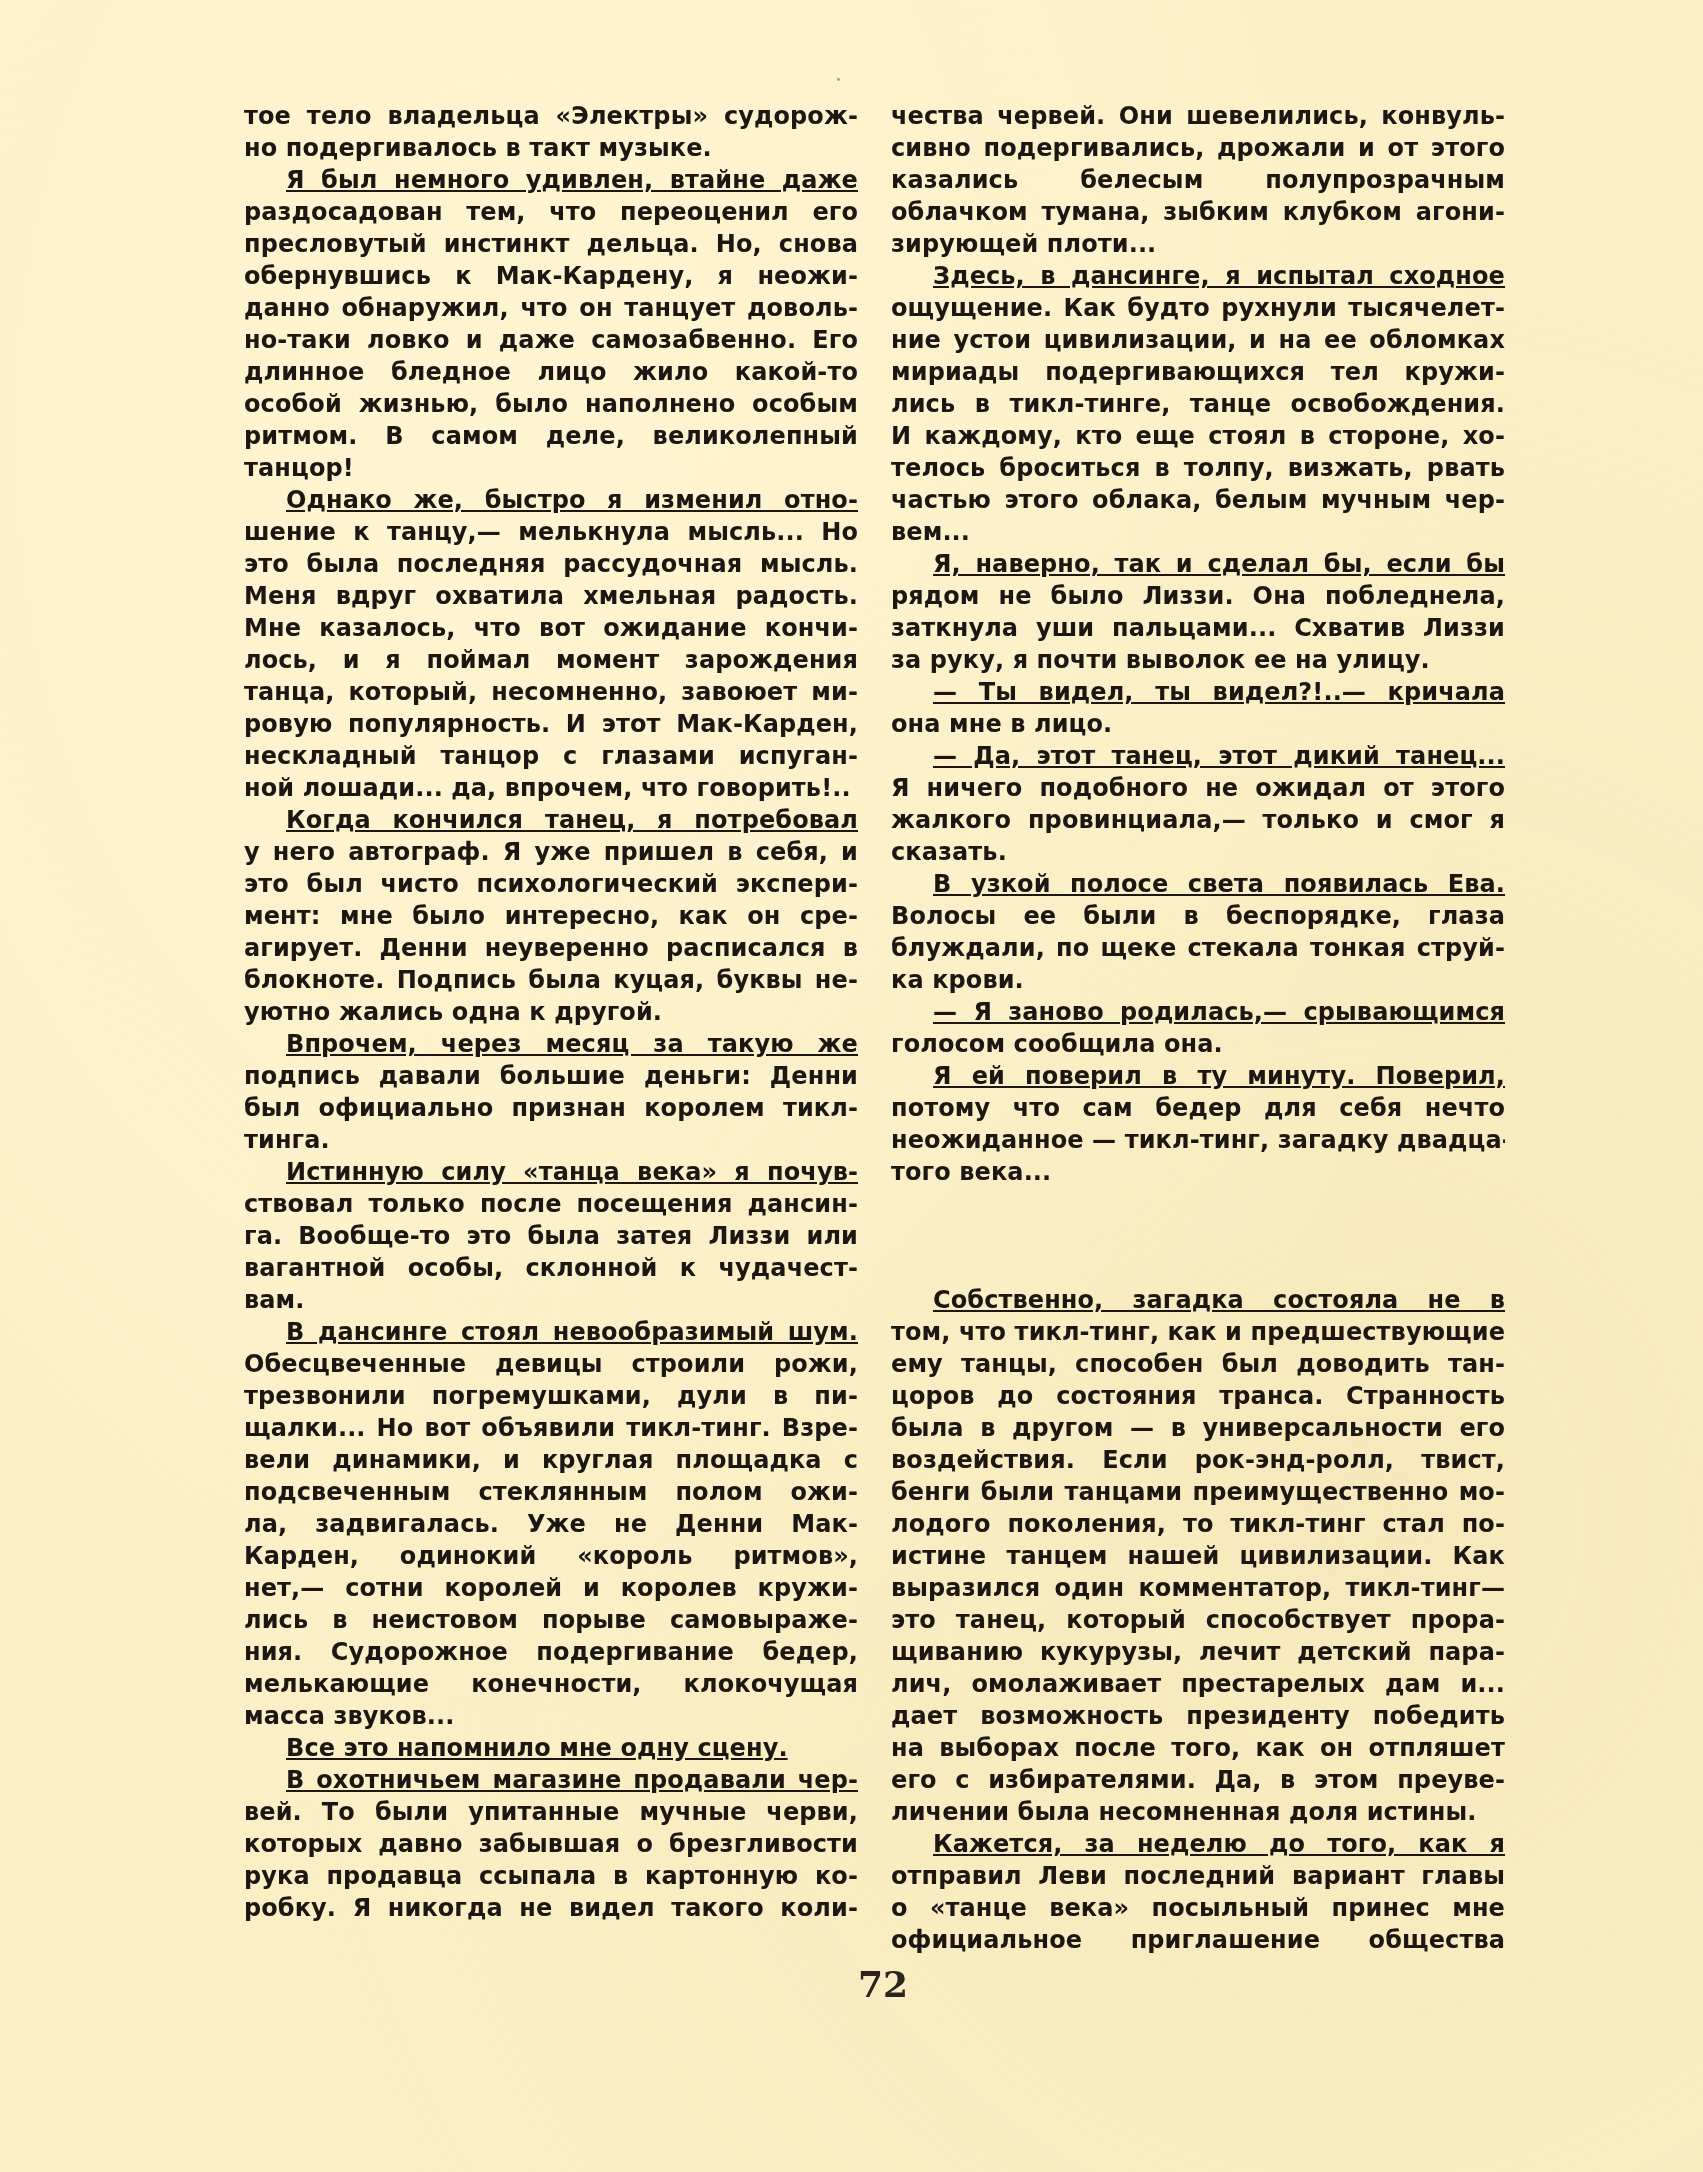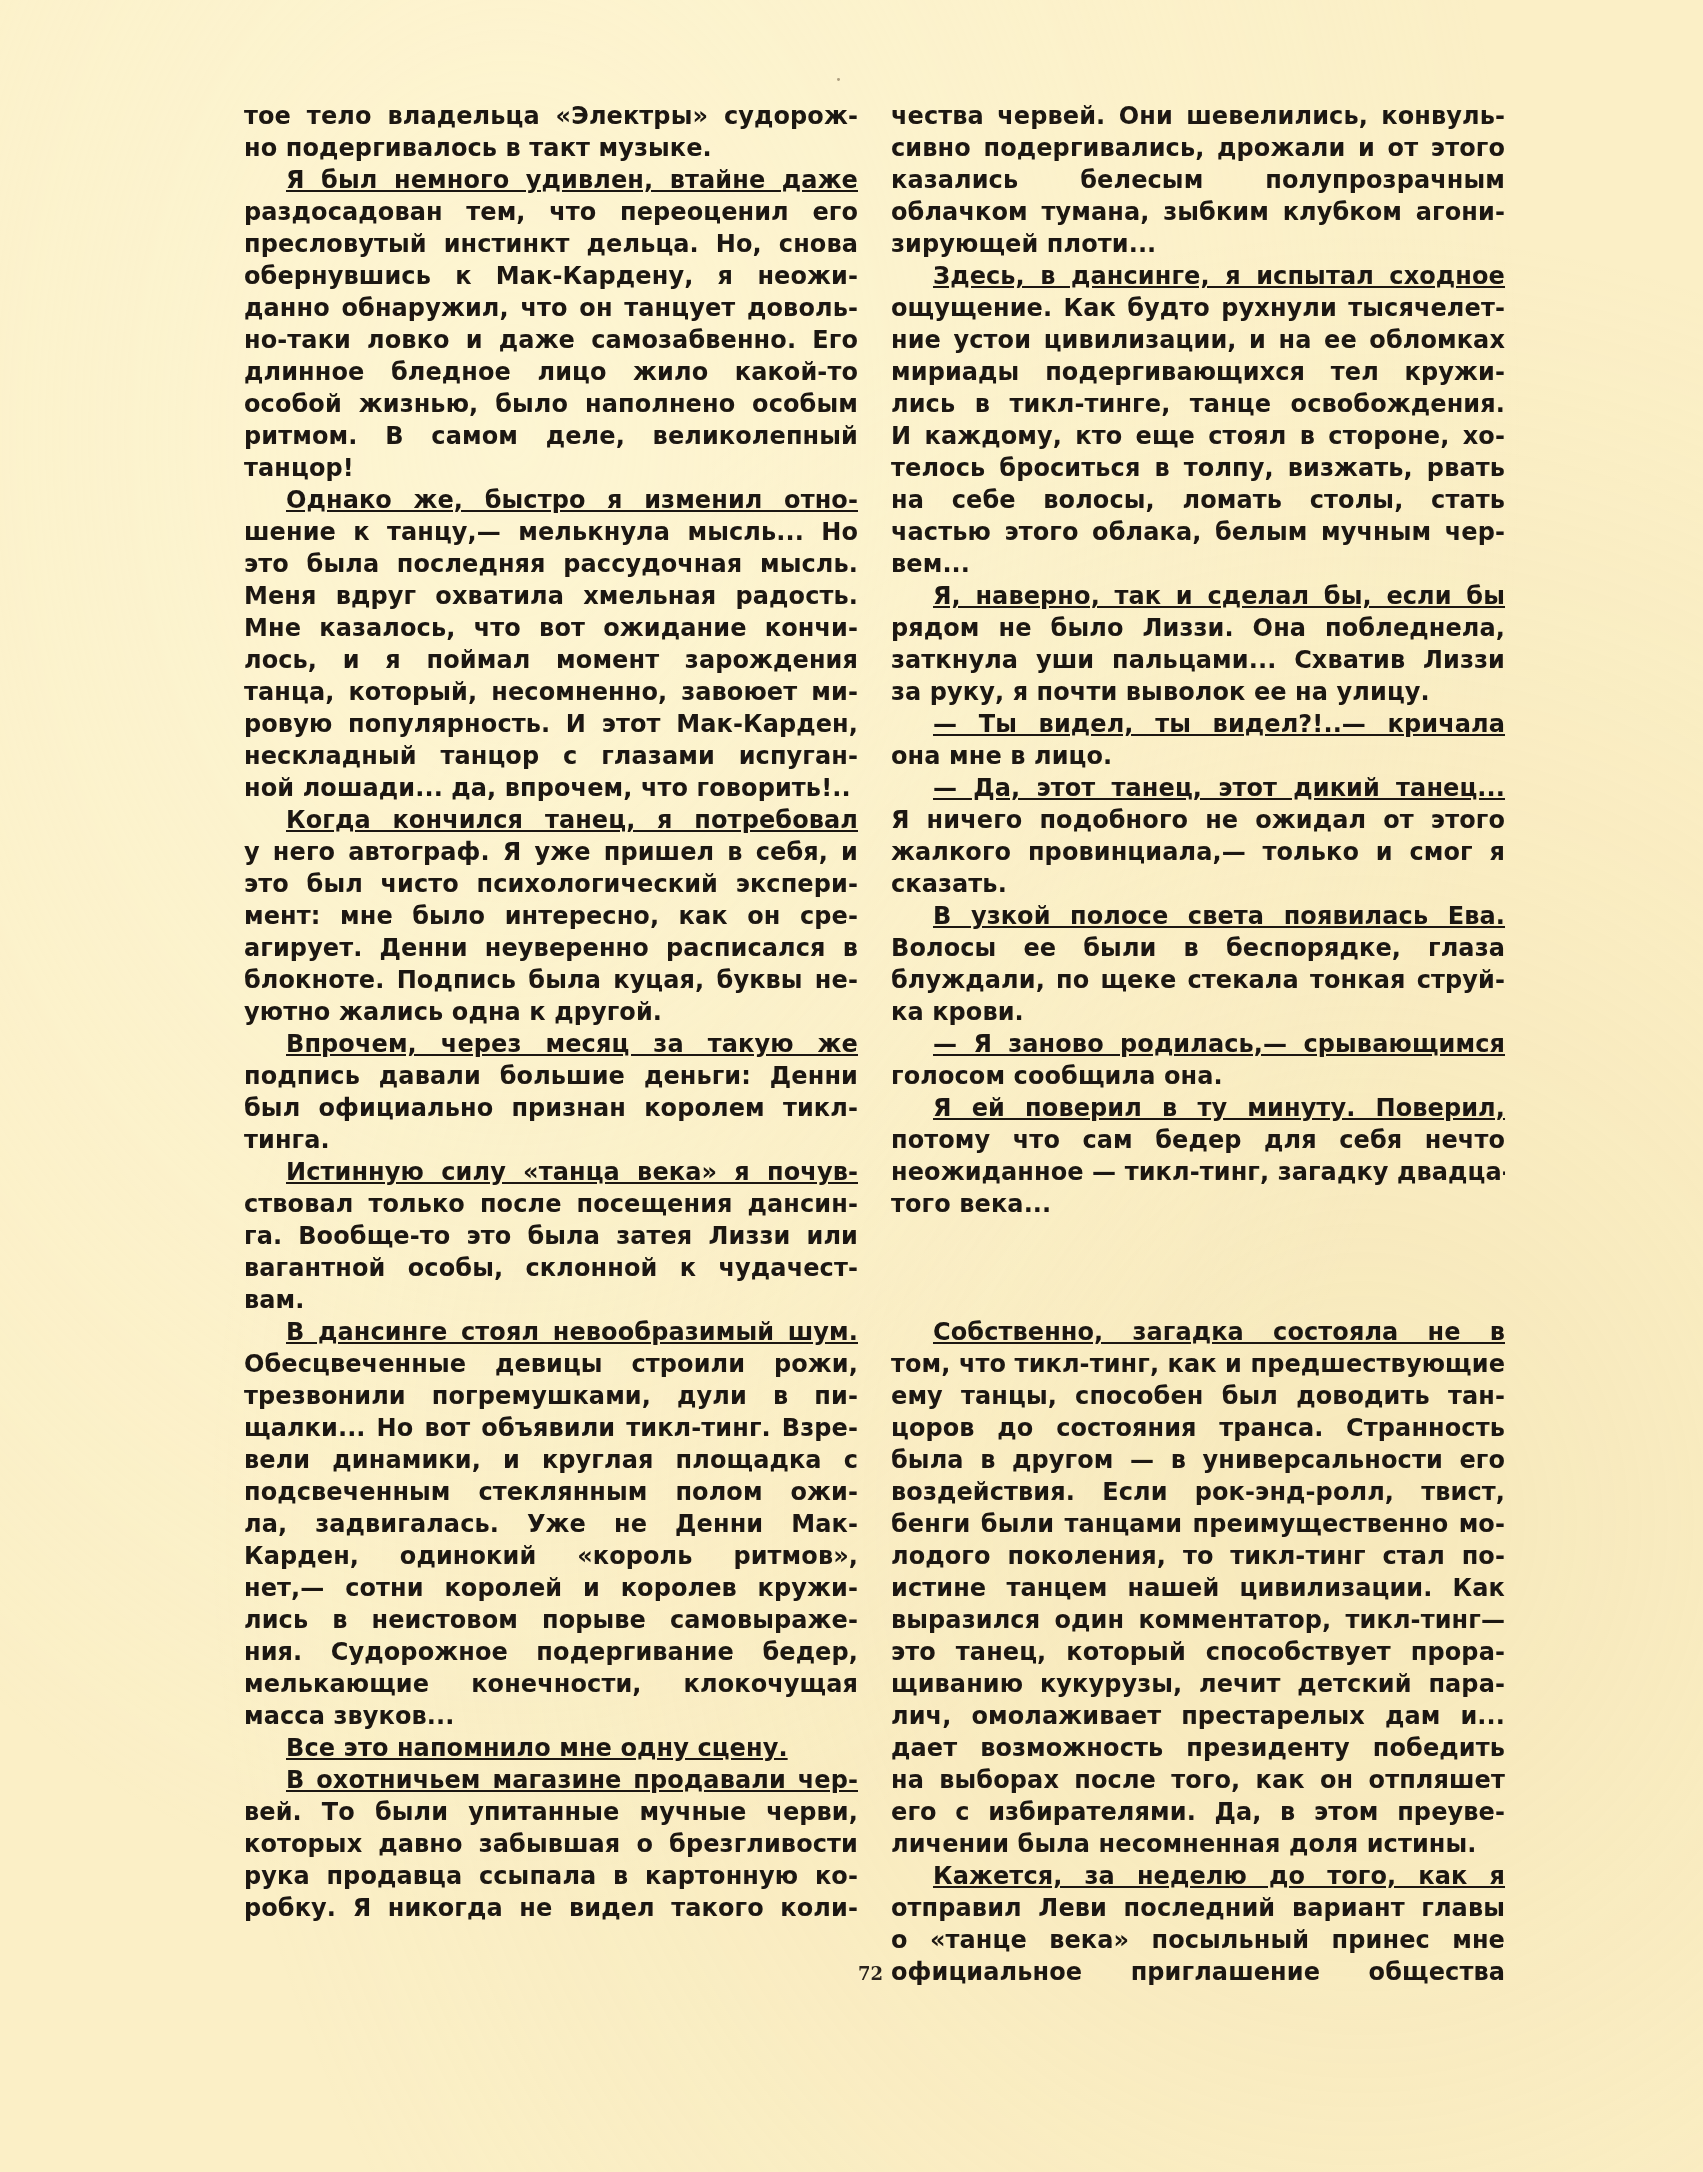--- a/index.html
+++ b/index.html
@@ -23,21 +23,21 @@
     font-size: 24px; font-weight: bold; letter-spacing: 0.1px;
     white-space: nowrap; text-align: justify; text-align-last: justify;
     overflow: hidden;
   }
   .line.indent { padding-left: 42px; text-decoration: underline; }
   .line.last { text-align-last: left; }
   .line.blank { height: 32px; }
   .page-number {
     position: absolute; left: 858px; top: 1963px;
     font-family: "DejaVu Serif", "Liberation Serif", serif;
-    font-weight: bold; font-size: 18px; color: #2a241d;
+    font-weight: bold; font-size: 36px; color: #2a241d;
   }
   .speck { position: absolute; width: 2.9px; height: 2.9px; border-radius: 50%; background: #6b5a40; opacity: .55; }
 </style>
 </head>
 <body>
 
 <div class="page">
   <div class="column col-left" id="col-left">
       <span class="line">тое тело владельца «Электры» судорож-</span>
       <span class="line last">но подергивалось в такт музыке.</span>
@@ -103,21 +103,20 @@
       <span class="line">казались белесым полупрозрачным</span>
       <span class="line">облачком тумана, зыбким клубком агони-</span>
       <span class="line last">зирующей плоти...</span>
       <span class="line indent">Здесь, в дансинге, я испытал сходное</span>
       <span class="line">ощущение. Как будто рухнули тысячелет-</span>
       <span class="line">ние устои цивилизации, и на ее обломках</span>
       <span class="line">мириады подергивающихся тел кружи-</span>
       <span class="line">лись в тикл-тинге, танце освобождения.</span>
       <span class="line">И каждому, кто еще стоял в стороне, хо-</span>
       <span class="line">телось броситься в толпу, визжать, рвать</span>
-      <span class="line">на себе волосы, ломать столы, стать</span>
       <span class="line">частью этого облака, белым мучным чер-</span>
       <span class="line last">вем...</span>
       <span class="line indent">Я, наверно, так и сделал бы, если бы</span>
       <span class="line">рядом не было Лиззи. Она побледнела,</span>
       <span class="line">заткнула уши пальцами... Схватив Лиззи</span>
       <span class="line last">за руку, я почти выволок ее на улицу.</span>
       <span class="line indent">— Ты видел, ты видел?!..— кричала</span>
       <span class="line last">она мне в лицо.</span>
       <span class="line indent">— Да, этот танец, этот дикий танец...</span>
       <span class="line">Я ничего подобного не ожидал от этого</span>

